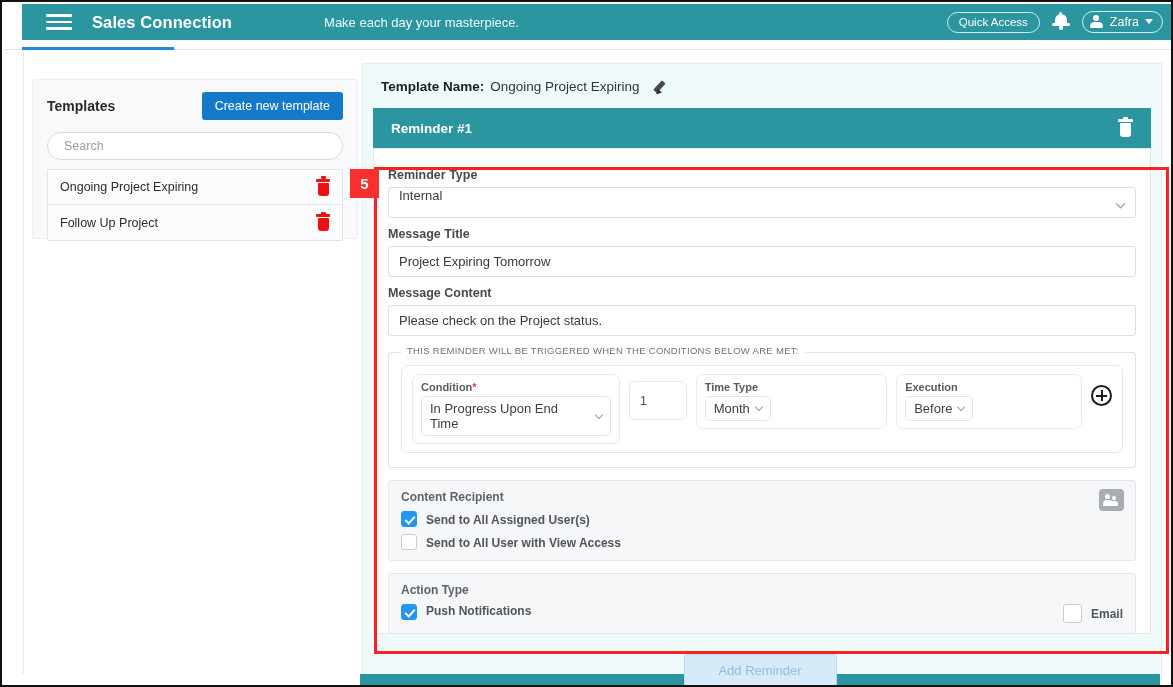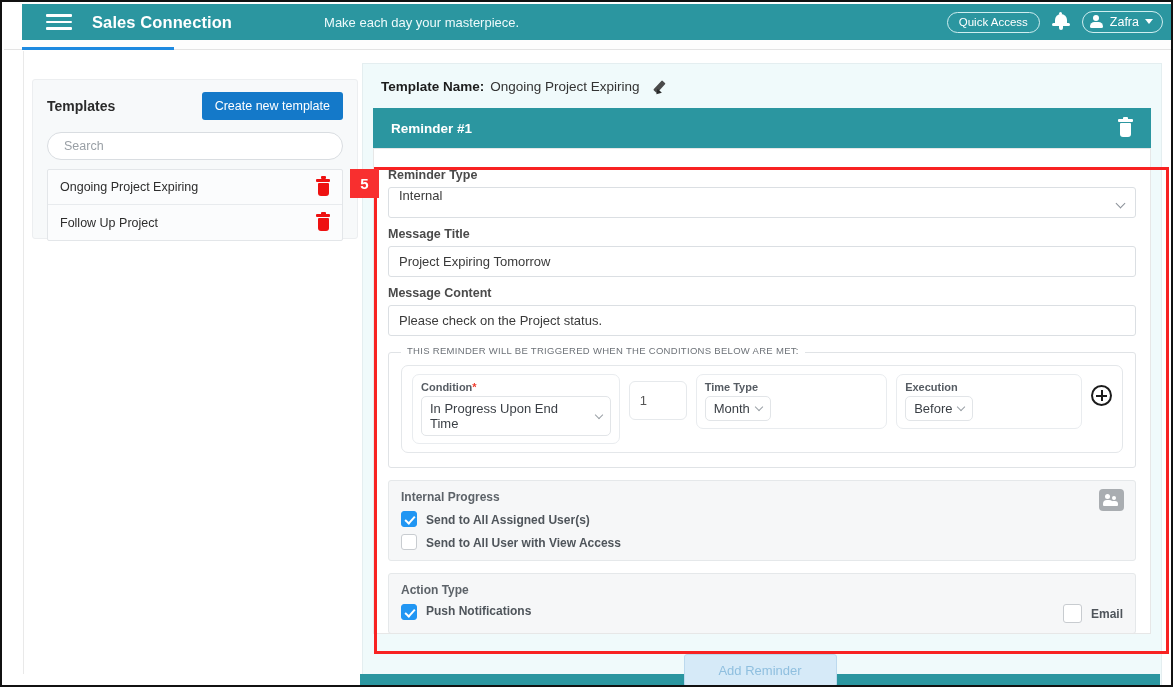--- a/index.html
+++ b/index.html
@@ -481,21 +481,21 @@
                 <span class="chev-sm"></span>
               </div>
             </div>
 
             <div class="plus-circle"></div>
           </div>
         </div>
 
         
         <div class="sub-block">
-          <div class="sub-title">Internal Progress</div>
+          <div class="sub-title">Content Recipient</div>
           <div class="user-add-btn">
             <span class="h1"></span>
               <span class="b1"></span>
               <span class="h2"></span>
               <span class="b2"></span>
           </div>
           <div class="chk-row">
             <span class="chk on"></span>
             <span class="chk-label">Send to All Assigned User(s)</span>
           </div>

